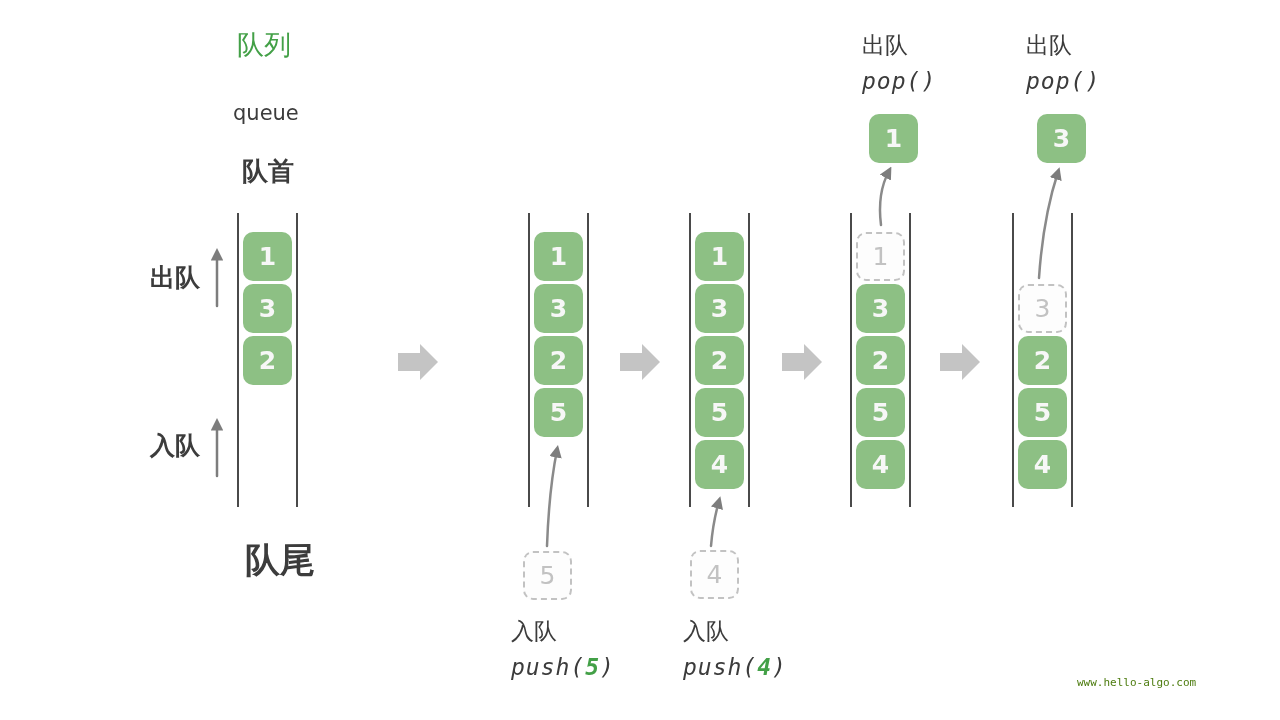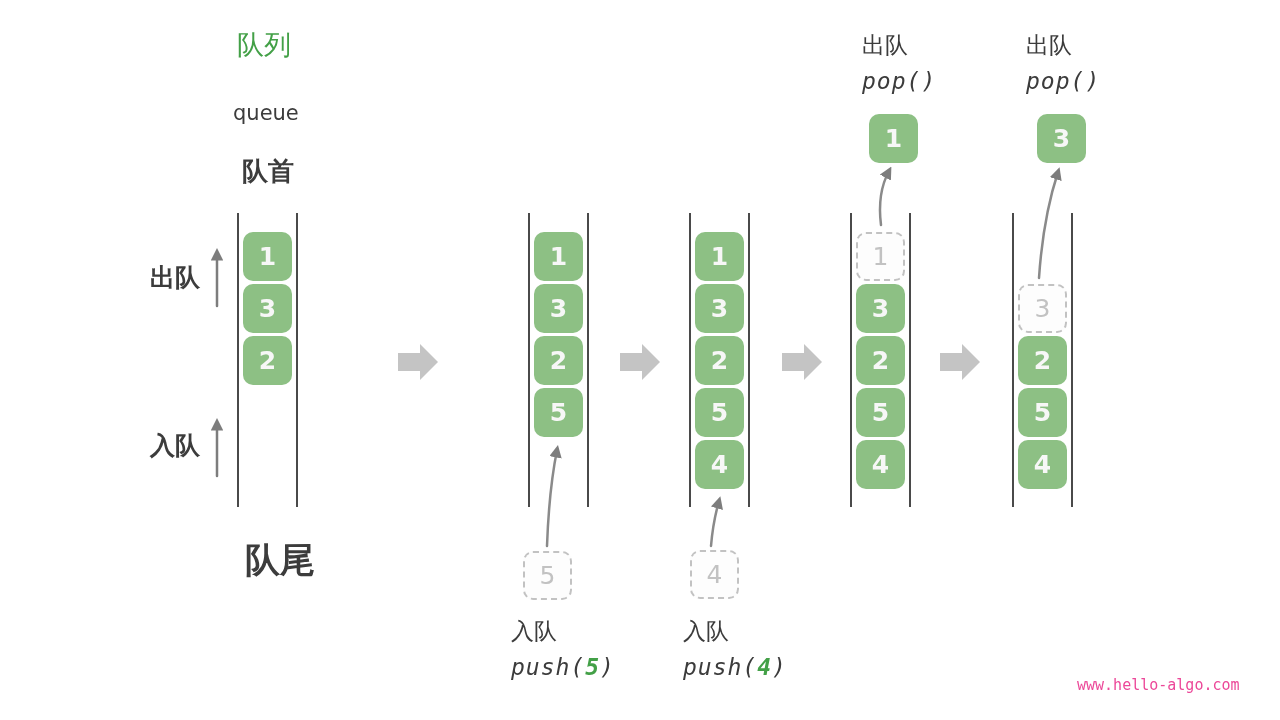--- a/index.html
+++ b/index.html
@@ -54,21 +54,21 @@
   .op{position:absolute;display:flex;flex-direction:column;gap:7px;white-space:nowrap;}
   .op .zh{font-size:23px;}
   .op .code{font-family:"DejaVu Sans Mono", monospace;font-size:23px;letter-spacing:1px;font-style:italic;}
   .op .code .arg{color:var(--accent);font-weight:bold;}
   .op-pop1{left:862px;top:30px;}
   .op-pop2{left:1026px;top:30px;}
   .op-push5{left:511px;top:616px;}
   .op-push4{left:683px;top:616px;}
 
   .watermark{left:1077px;top:676px;font-family:"DejaVu Sans Mono", monospace;
-             font-size:15px;color:#ec4899;}
+             font-size:11px;color:#4d7c0f;}
 
   .overlay{position:absolute;left:0;top:0;pointer-events:none;}
 </style>
 </head>
 <body>
 
 <div class="canvas">
 
   <div class="lbl title-zh">队列</div>
   <div class="lbl title-en">queue</div>

